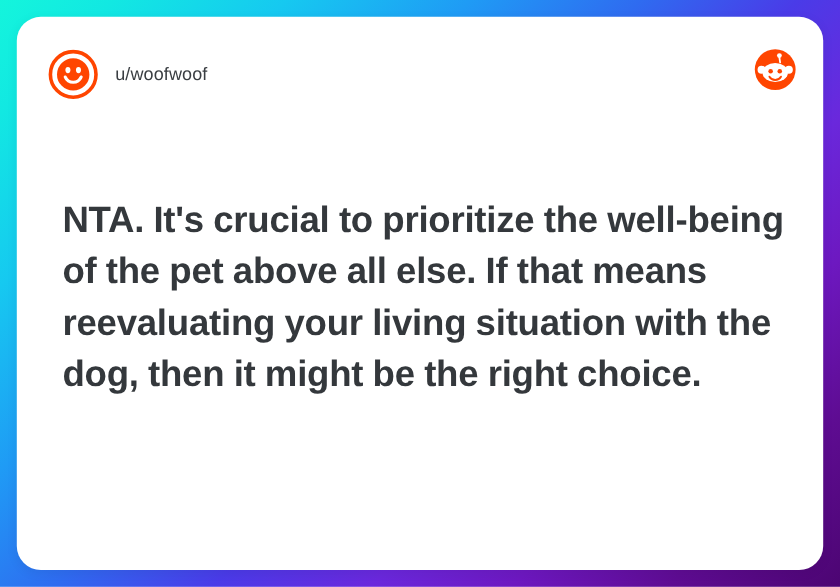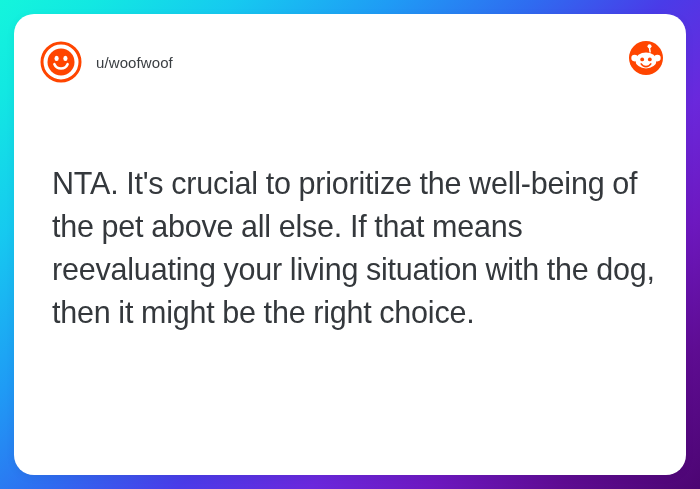--- a/index.html
+++ b/index.html
@@ -81,21 +81,21 @@
   }
 
   
   .post-body {
     position: absolute;
     left: 38px;
     top: 148px;
     width: 610px;
     font-size: 30.5px;
     line-height: 43px;
-    font-weight: 400;
+    font-weight: 700;
     color: #34383C;
     letter-spacing: -0.2px;
     word-spacing: -0.5px;
   }
 </style>
 </head>
 <body>
 
 <div id="screen">
 

